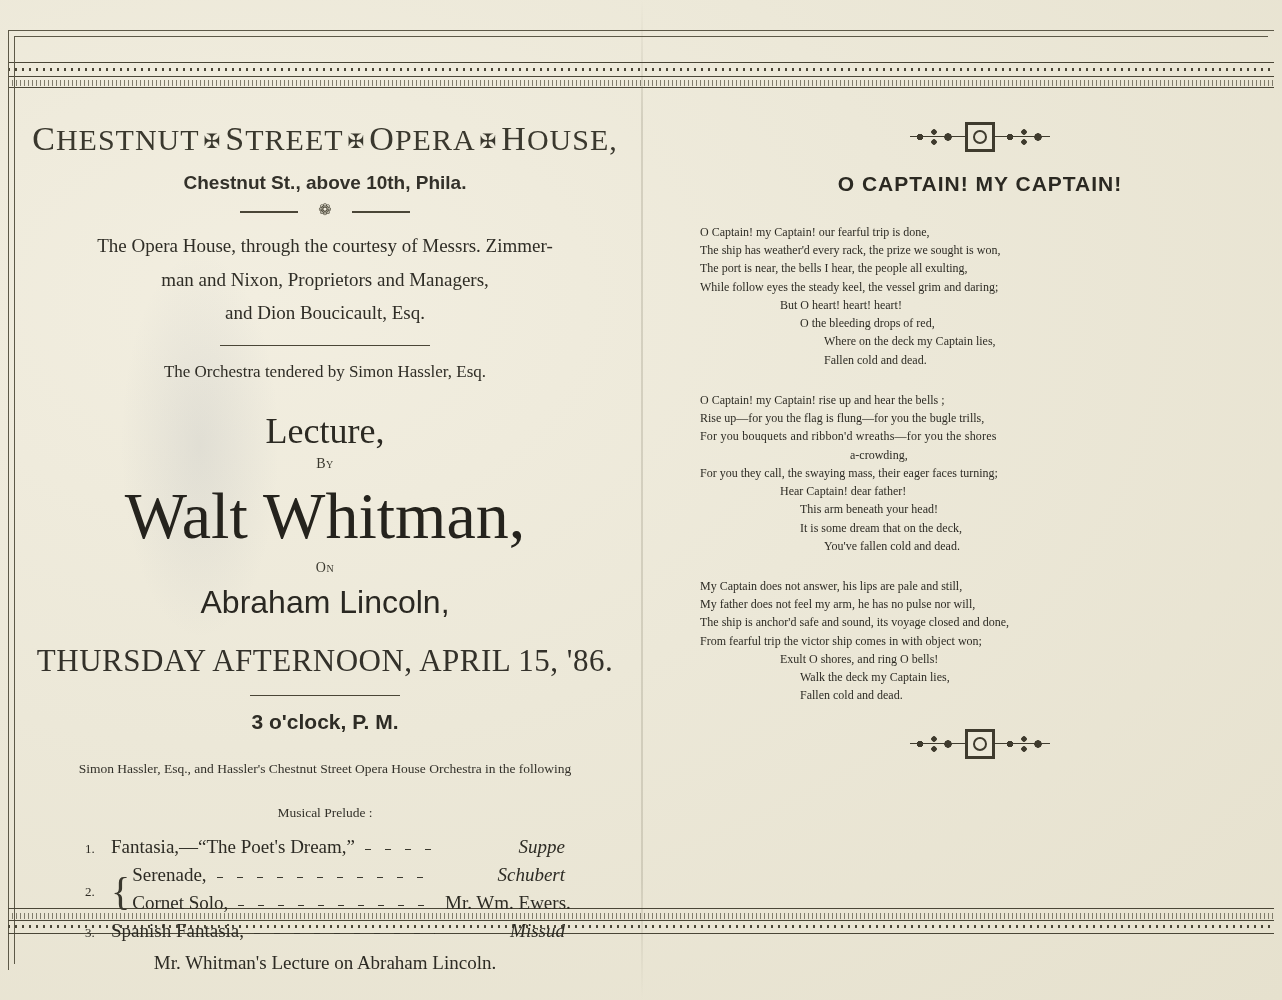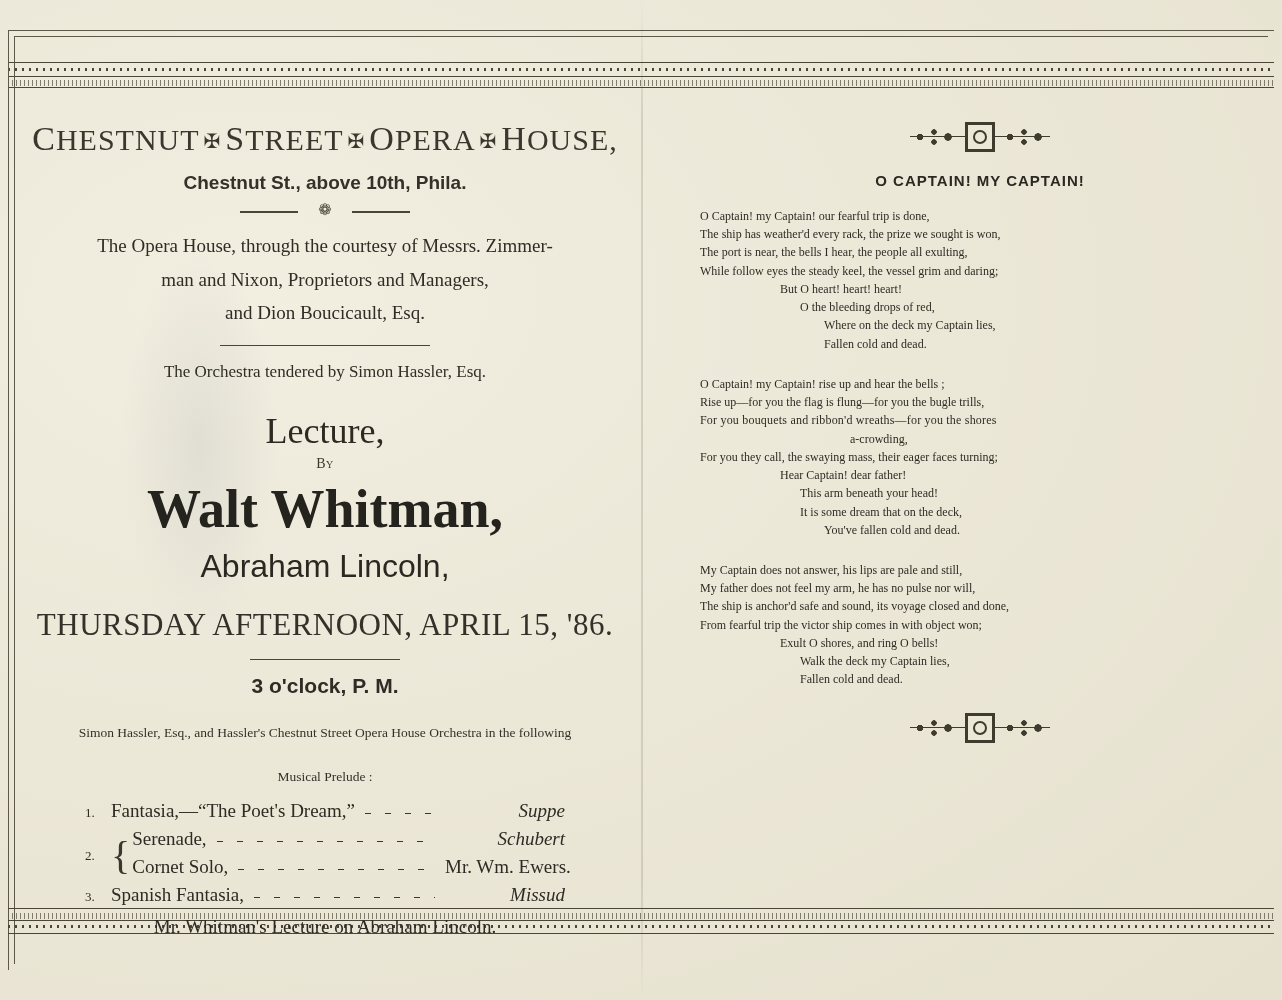--- a/index.html
+++ b/index.html
@@ -156,25 +156,24 @@
     color: #2c2a23;
   }
   .tiny-by {
     font-size: 14px;
     font-variant: small-caps;
     letter-spacing: .5px;
     margin-top: 4px;
     color: #3a382e;
   }
   .name {
-    font-size: 54px;
+    font-size: 66px;
     margin-top: 6px;
     letter-spacing: 0px;
     color: #25231d;
-    font-weight: bold;
   }
   .tiny-on {
     font-size: 14px;
     font-variant: small-caps;
     letter-spacing: .5px;
     margin-top: 6px;
     color: #3a382e;
   }
   .subject {
     font-family: "Liberation Sans", sans-serif;
@@ -306,24 +305,24 @@
       radial-gradient(circle at 22px 5px, #3f3b2e 0 2.5px, transparent 3px),
       radial-gradient(circle at 22px 15px, #3f3b2e 0 2.5px, transparent 3px),
       radial-gradient(circle at 36px 10px, #3f3b2e 0 3.5px, transparent 4px);
   }
   .ornament .leaf.l { left: 2px; }
   .ornament .leaf.r { right: 2px; }
 
   .poem-title {
     font-family: "Liberation Sans", sans-serif;
     font-weight: bold;
-    font-size: 15px;
+    font-size: 21px;
     letter-spacing: 1px;
     text-align: center;
-    margin-bottom: 18px;
+    margin-bottom: 27px;
     color: #2b2922;
   }
   .stanza { margin-bottom: 22px; }
   .line {
     font-size: 12px;
     line-height: 1.52;
     color: #2d2b24;
     white-space: nowrap;
   }
   .line.i1 { padding-left: 80px; }
@@ -376,20 +375,21 @@
     <div class="paragraph">man and Nixon, Proprietors and Managers,</div>
     <div class="paragraph">and Dion Boucicault, Esq.</div>
 
     <div class="hr-short"></div>
 
     <div class="orchestra">The Orchestra tendered by Simon Hassler, Esq.</div>
 
     <div class="lecture">Lecture,</div>
     <div class="tiny-by">By</div>
     <div class="name">Walt Whitman,</div>
+    <div class="tiny-on">On</div>
     <div class="subject">Abraham Lincoln,</div>
     <div class="date">THURSDAY AFTERNOON, APRIL 15, '86.</div>
 
     <div class="hr-shorter"></div>
 
     <div class="time1">3 o'clock, P. M.</div>
 
     <div class="prelude-note">Simon Hassler, Esq., and Hassler's Chestnut Street Opera  House  Orchestra in the following</div>
     <div class="prelude-note">Musical Prelude :</div>
 

